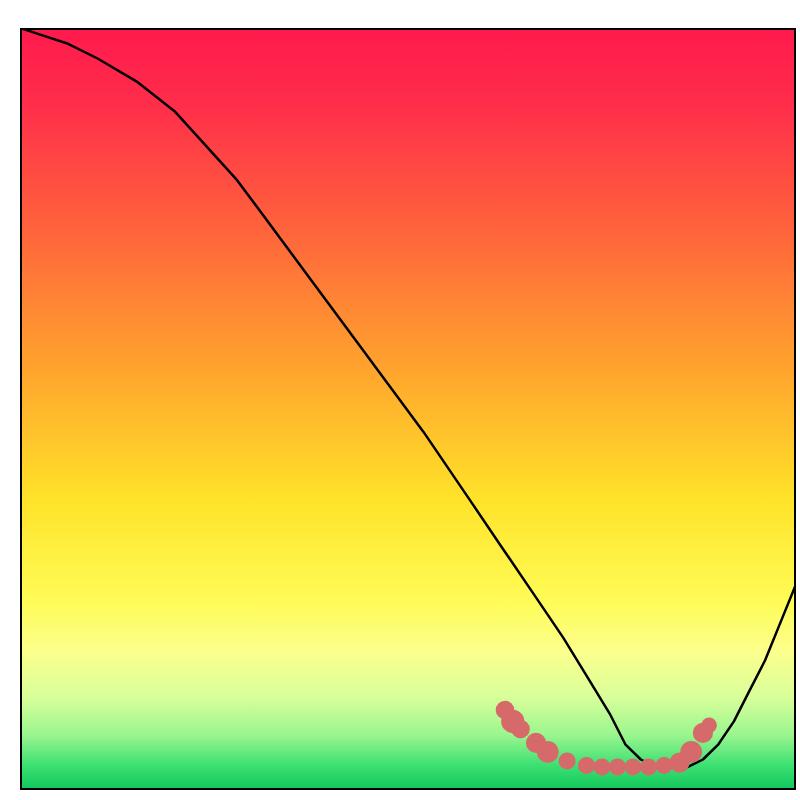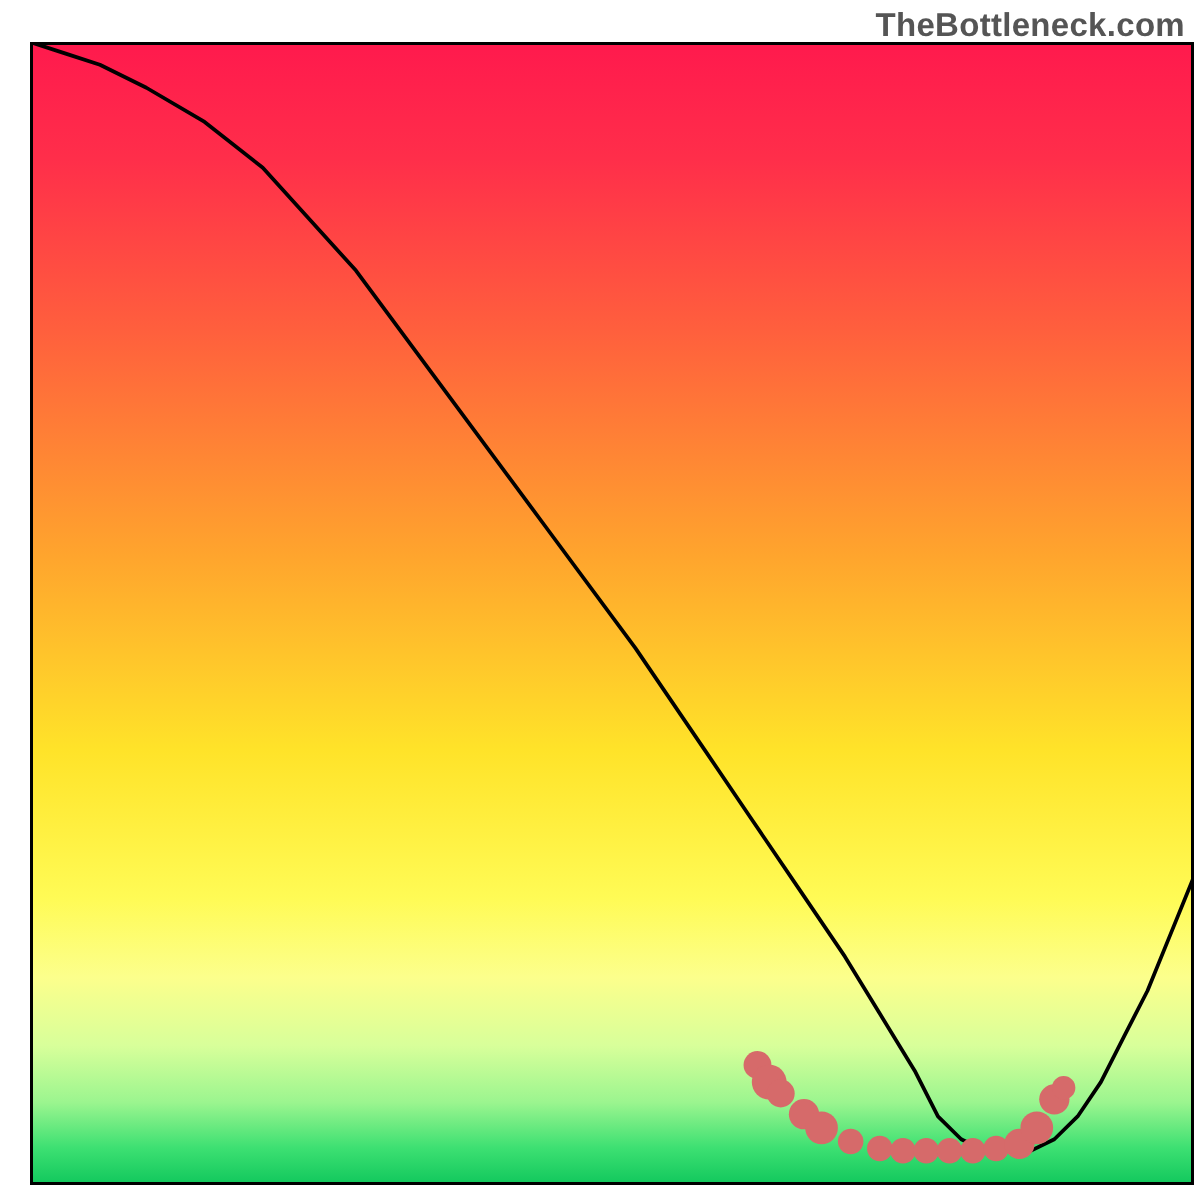--- a/index.html
+++ b/index.html
@@ -38,21 +38,20 @@
   }
   svg.overlay {
     position: absolute;
     z-index: 5;
   }
 </style>
 </head>
 <body>
 
 <div class="frame">
-  <div class="watermark">TheBottleneck.com</div>
   <div class="gradient" id="gradient" style="left: 22px; top: 30px; width: 772px; height: 758px; background: linear-gradient(rgb(255, 26, 77) 0%, rgb(255, 46, 74) 10%, rgb(255, 95, 61) 25%, rgb(255, 165, 45) 45%, rgb(255, 227, 41) 62%, rgb(255, 251, 85) 75%, rgb(252, 255, 140) 82%, rgb(216, 255, 154) 88%, rgb(155, 245, 143) 93%, rgb(61, 224, 114) 97%, rgb(20, 201, 94) 100%);"></div>
   <div class="plot-border" id="plot-border" style="left: 20px; top: 28px; width: 776px; height: 762px;"></div>
   <svg class="overlay" id="overlay" width="776" height="762" viewBox="0 0 776 762" style="left: 20px; top: 28px;">
       <path d="M0.0 0.0 L23.3 7.6 L46.6 15.2 L77.6 30.5 L116.4 53.3 L155.2 83.8 L217.3 152.4 L279.4 236.2 L341.4 320.0 L403.5 403.9 L450.1 472.4 L481.1 518.2 L512.2 563.9 L543.2 609.6 L566.5 647.7 L589.8 685.8 L605.3 716.3 L620.8 731.5 L636.3 739.1 L651.8 739.1 L667.4 739.1 L682.9 731.5 L698.4 716.3 L713.9 693.4 L729.4 662.9 L745.0 632.5 L760.5 594.4 L776.0 556.3" fill="none" stroke="#000" stroke-width="2.5" stroke-linejoin="round" stroke-linecap="round"></path>
       <circle cx="485.0" cy="682.0" r="9.3" fill="#d66a6a"></circle>
       <circle cx="492.8" cy="693.4" r="11.6" fill="#d66a6a"></circle>
       <circle cx="500.5" cy="701.0" r="9.3" fill="#d66a6a"></circle>
       <circle cx="516.0" cy="714.8" r="10.1" fill="#d66a6a"></circle>
       <circle cx="527.7" cy="723.9" r="10.9" fill="#d66a6a"></circle>
       <circle cx="547.1" cy="733.0" r="8.5" fill="#d66a6a"></circle>

